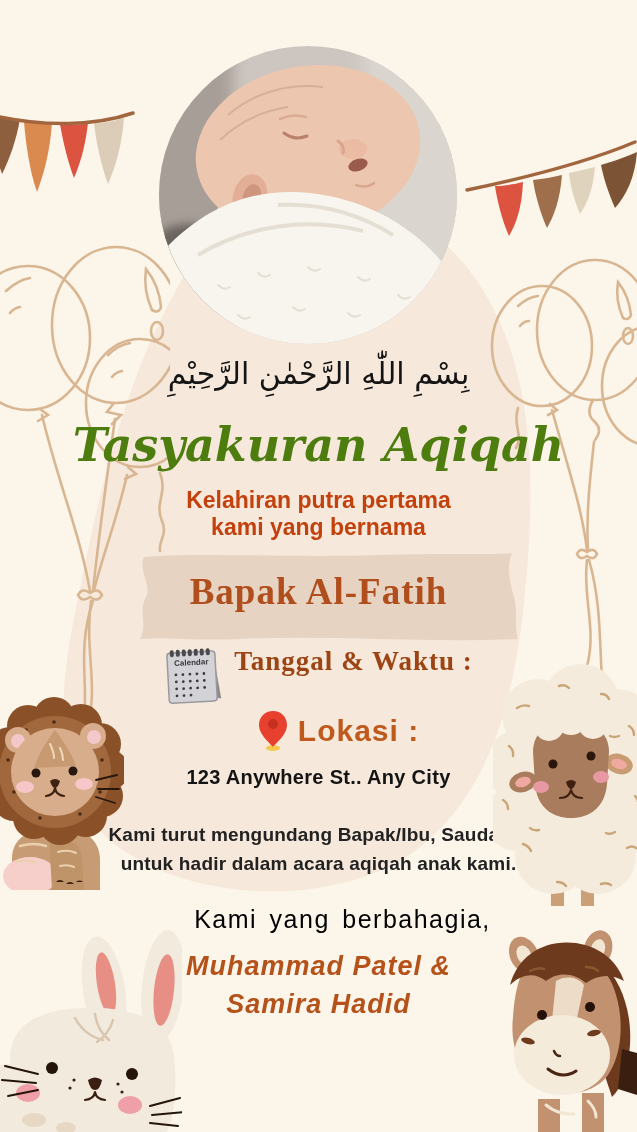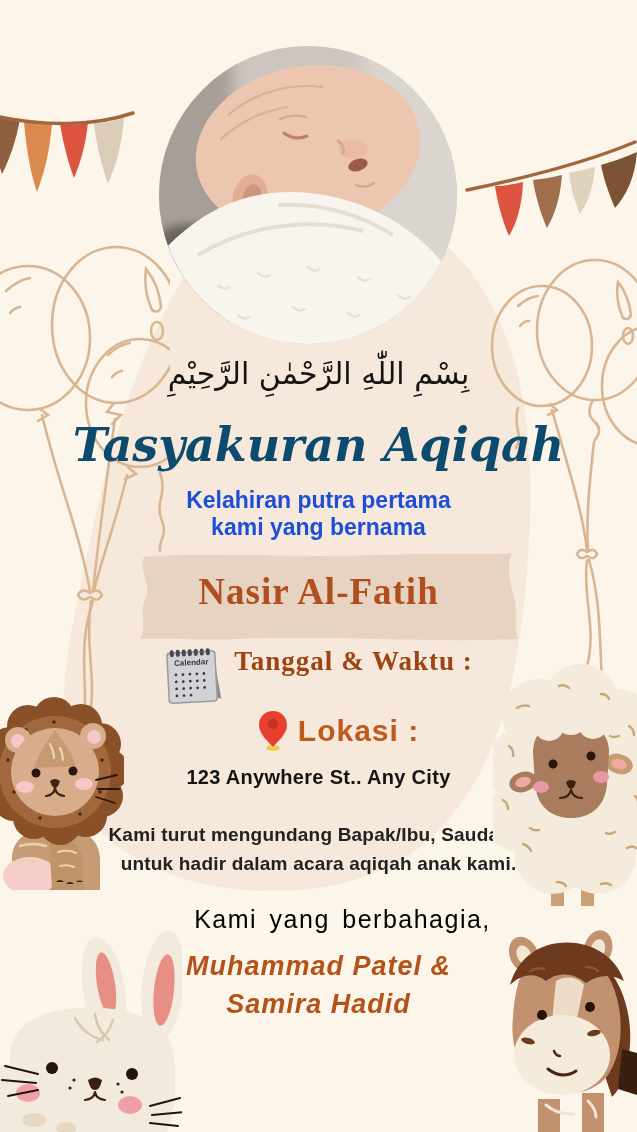--- a/index.html
+++ b/index.html
@@ -11,24 +11,24 @@
   .abs{position:absolute;}
   svg{display:block;}
   .center{left:0;width:100%;text-align:center;}
 
   .bismillah{
     top:356px;font-family:"DejaVu Sans",sans-serif;font-weight:400;
     font-size:30px;color:#141414;letter-spacing:1px;
   }
   .title{
     top:418px;font-family:"DejaVu Serif",serif;font-style:italic;font-weight:700;
-    font-size:46px;color:#0c4a6e;letter-spacing:0px;
+    font-size:46px;color:#4d7c0f;letter-spacing:0px;
   }
   .subtitle{
-    top:487px;font-size:23px;font-weight:700;color:#1d4ed8;line-height:27px;
+    top:487px;font-size:23px;font-weight:700;color:#c2410c;line-height:27px;
   }
   .name-banner{left:128px;top:549px;width:396px;height:94px;}
   .baby-name{
     top:570px;font-family:"Liberation Serif",serif;font-weight:700;
     font-size:37px;color:#B04E1D;letter-spacing:1px;
   }
   .schedule-block{top:646px;display:flex;justify-content:center;align-items:flex-start;gap:10px;}
   .schedule-texts{text-align:right;}
   .schedule-heading{
     font-family:"Liberation Serif",serif;font-weight:700;font-size:27px;
@@ -167,21 +167,21 @@
     <div>Kelahiran putra pertama</div>
     <div>kami yang bernama</div>
   </div>
 
   <svg class="abs name-banner" viewBox="0 0 396 94">
     <path d="M 16,8 C 70,3 160,9 250,6 C 310,4 360,6 384,4
              C 378,18 382,34 386,48 C 390,64 386,78 390,90
              C 300,94 200,86 110,90 C 70,92 36,88 12,90
              C 20,76 10,62 18,48 C 24,36 10,22 16,8 Z" fill="#E7D3C2"></path>
   </svg>
-  <div class="abs center baby-name">Nasir Al-Fatih</div>
+  <div class="abs center baby-name">Bapak Al-Fatih</div>
 
   <div class="abs center schedule-block">
     <svg width="60" height="62" viewBox="0 0 60 62">
       <g transform="rotate(-3 30 30)">
         <path d="M 50,6 L 56,54 L 48,52 Z" fill="#8A8A8E"></path>
         <rect x="4" y="6" width="48" height="50" rx="3" fill="#D3D3D7" stroke="#9A9A9E" stroke-width="1.5"></rect>
         <g fill="#4A4A4E">
           <rect x="7" y="3" width="4" height="7" rx="2"></rect>
             <rect x="13" y="3" width="4" height="7" rx="2"></rect>
           <rect x="19" y="3" width="4" height="7" rx="2"></rect>

